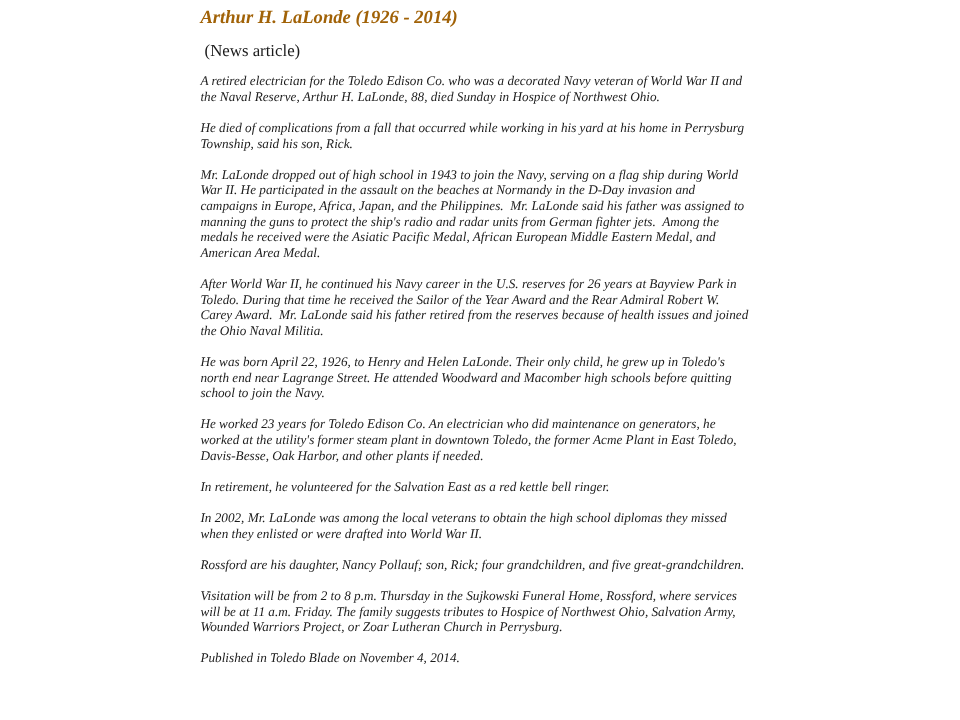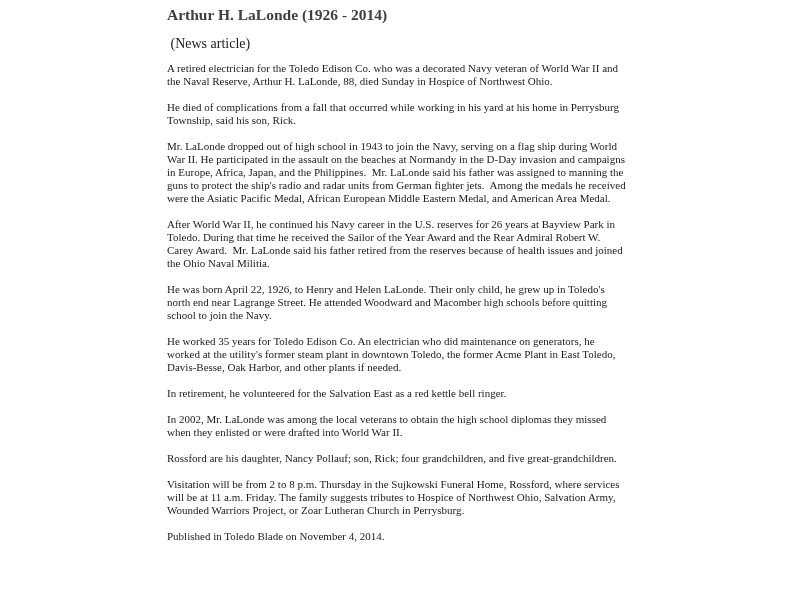--- a/index.html
+++ b/index.html
@@ -18,47 +18,49 @@
   .article {
     position: absolute;
     left: 167px;
     top: 6px;
     width: 460px;
   }
   .article h1 {
     font-size: 15.5px;
     line-height: 18px;
     font-weight: bold;
-    color: #404040;
+    color: #a16207;
     margin: 0 0 13px 0;
     white-space: pre-wrap;
+    font-style: italic;
   }
   .subtitle {
     font-size: 14px;
     line-height: 13px;
     margin: 0 0 12px 0;
     white-space: pre-wrap;
   }
   .article p {
     font-size: 11px;
     line-height: 13px;
     margin: 0 0 13px 0;
     white-space: pre-wrap;
+    font-style: italic;
   }
 </style>
 </head>
 <body>
 
 <div class="article">
   <h1>Arthur H. LaLonde (1926 - 2014)</h1>
   <div class="subtitle"> (News article)</div>
   <p>A retired electrician for the Toledo Edison Co. who was a decorated Navy veteran of World War II and the Naval Reserve, Arthur H. LaLonde, 88, died Sunday in Hospice of Northwest Ohio.</p>
   <p>He died of complications from a fall that occurred while working in his yard at his home in Perrysburg Township, said his son, Rick.</p>
   <p>Mr. LaLonde dropped out of high school in 1943 to join the Navy, serving on a flag ship during World War II. He participated in the assault on the beaches at Normandy in the D-Day invasion and campaigns in Europe, Africa, Japan, and the Philippines.  Mr. LaLonde said his father was assigned to manning the guns to protect the ship's radio and radar units from German fighter jets.  Among the medals he received were the Asiatic Pacific Medal, African European Middle Eastern Medal, and American Area Medal.</p>
   <p>After World War II, he continued his Navy career in the U.S. reserves for 26 years at Bayview Park in Toledo. During that time he received the Sailor of the Year Award and the Rear Admiral Robert W. Carey Award.  Mr. LaLonde said his father retired from the reserves because of health issues and joined the Ohio Naval Militia.</p>
   <p>He was born April 22, 1926, to Henry and Helen LaLonde. Their only child, he grew up in Toledo's north end near Lagrange Street. He attended Woodward and Macomber high schools before quitting school to join the Navy.</p>
-  <p>He worked 35 years for Toledo Edison Co. An electrician who did maintenance on generators, he worked at the utility's former steam plant in downtown Toledo, the former Acme Plant in East Toledo, Davis-Besse, Oak Harbor, and other plants if needed.</p>
+  <p>He worked 23 years for Toledo Edison Co. An electrician who did maintenance on generators, he worked at the utility's former steam plant in downtown Toledo, the former Acme Plant in East Toledo, Davis-Besse, Oak Harbor, and other plants if needed.</p>
   <p>In retirement, he volunteered for the Salvation East as a red kettle bell ringer.</p>
   <p>In 2002, Mr. LaLonde was among the local veterans to obtain the high school diplomas they missed when they enlisted or were drafted into World War II.</p>
   <p>Rossford are his daughter, Nancy Pollauf; son, Rick; four grandchildren, and five great-grandchildren.</p>
   <p>Visitation will be from 2 to 8 p.m. Thursday in the Sujkowski Funeral Home, Rossford, where services will be at 11 a.m. Friday. The family suggests tributes to Hospice of Northwest Ohio, Salvation Army, Wounded Warriors Project, or Zoar Lutheran Church in Perrysburg.</p>
   <p>Published in Toledo Blade on November 4, 2014.</p>
 </div>
 
 </body></html>

